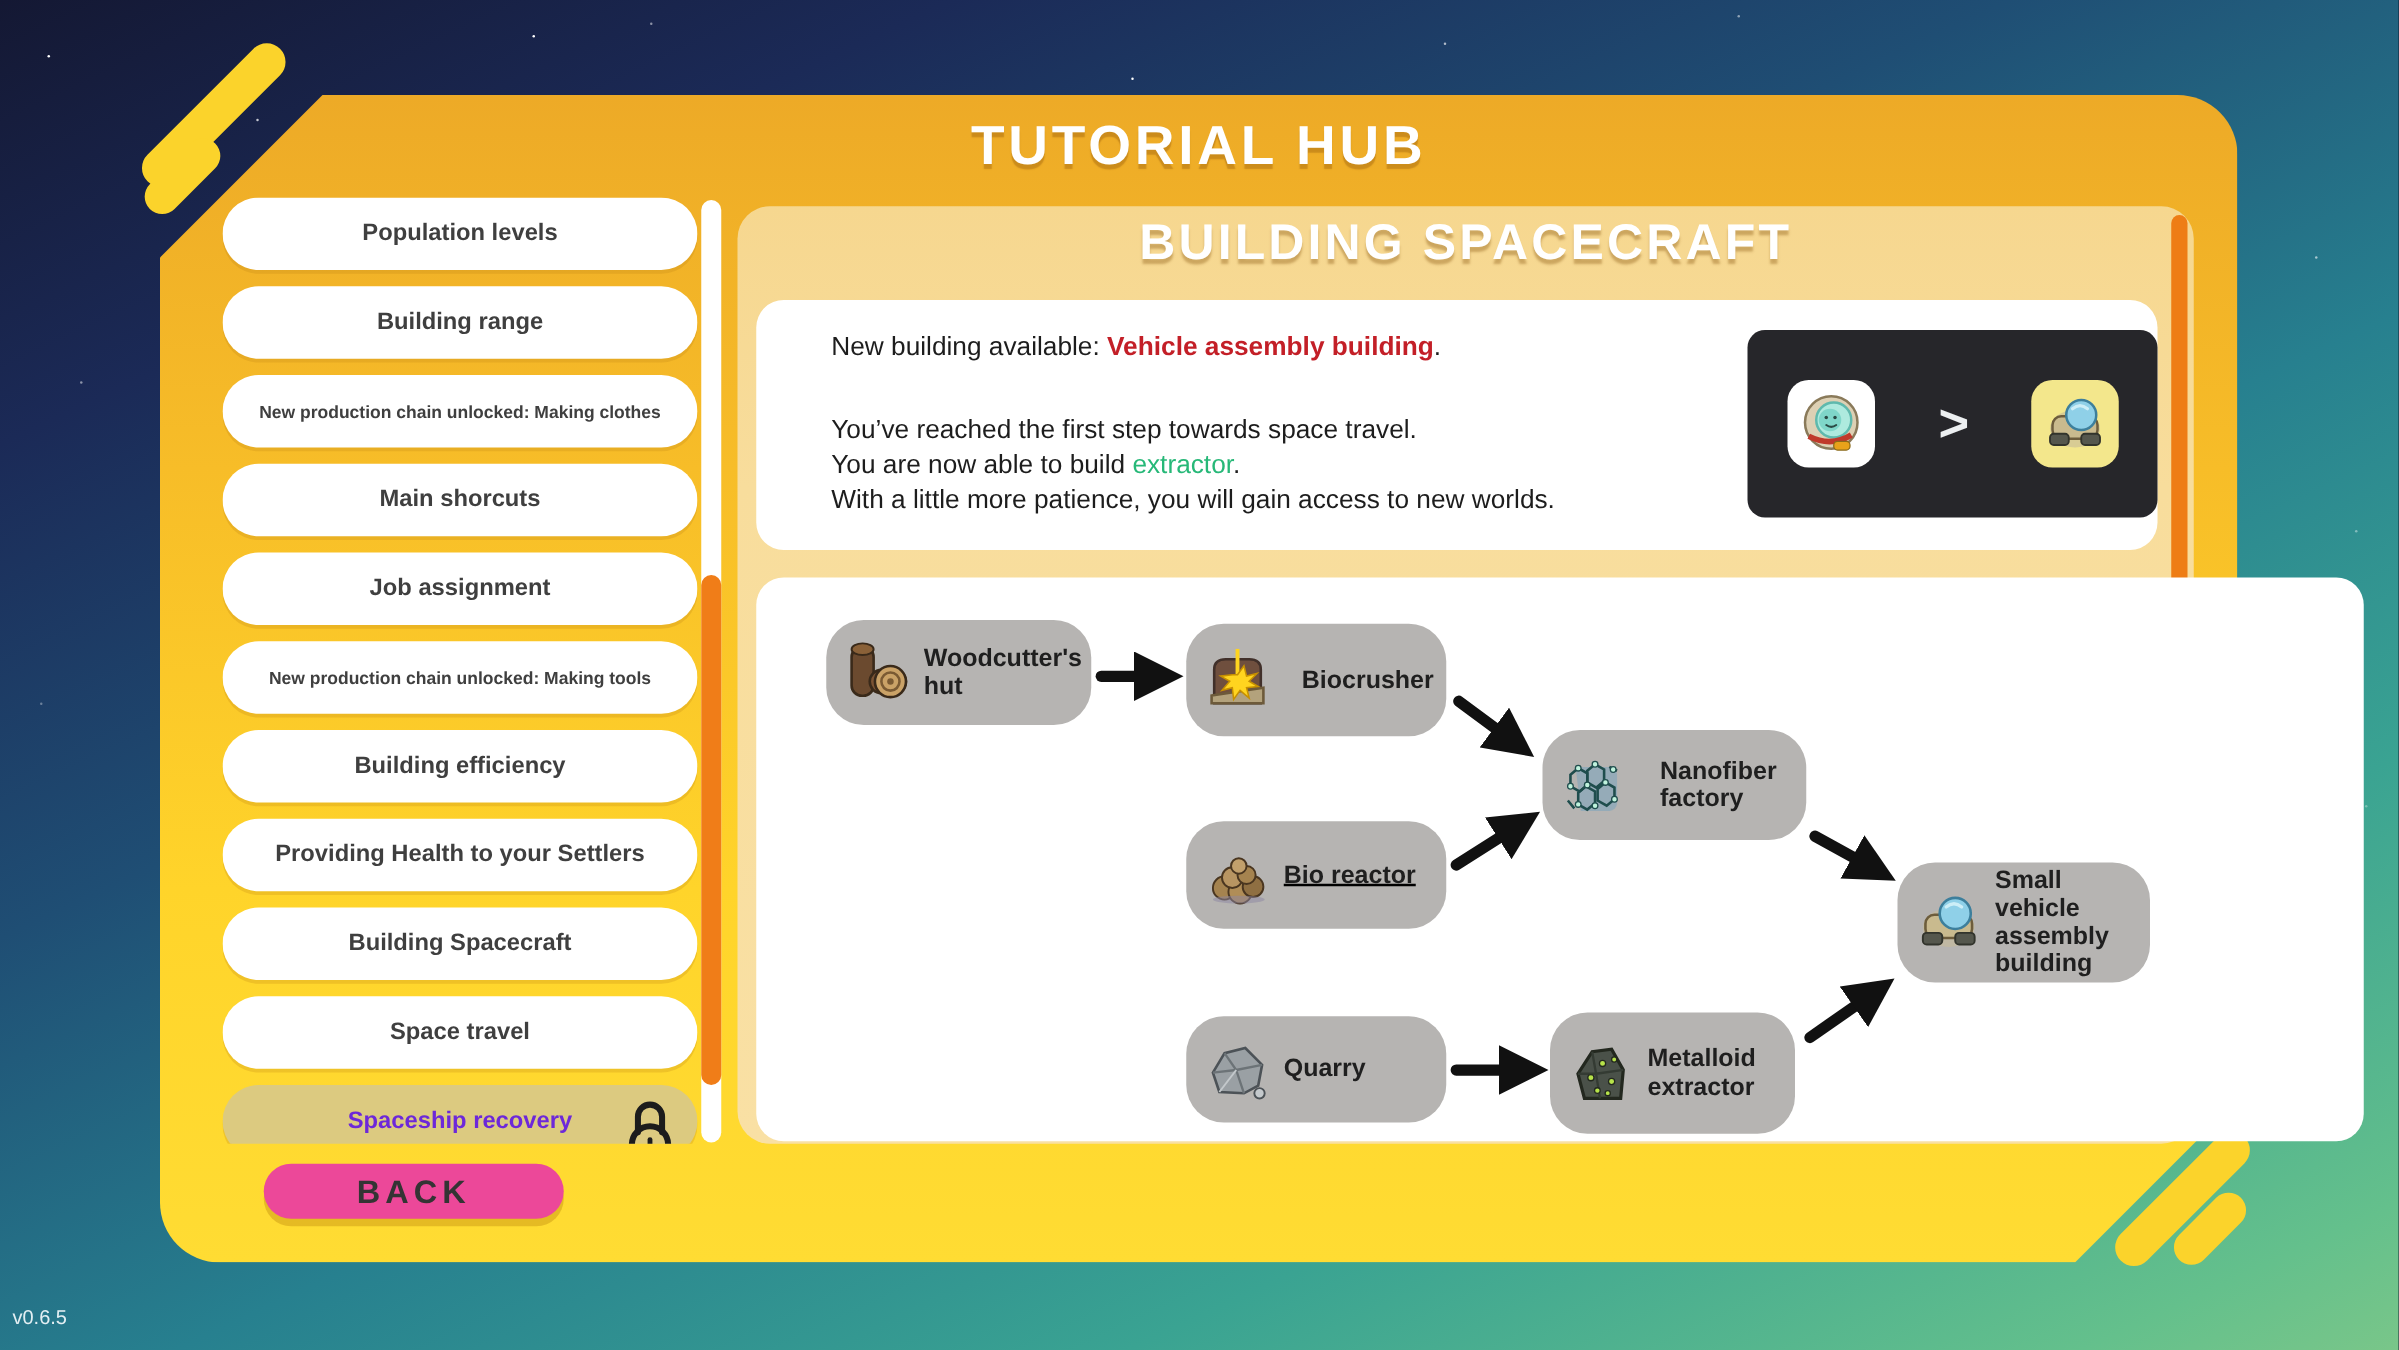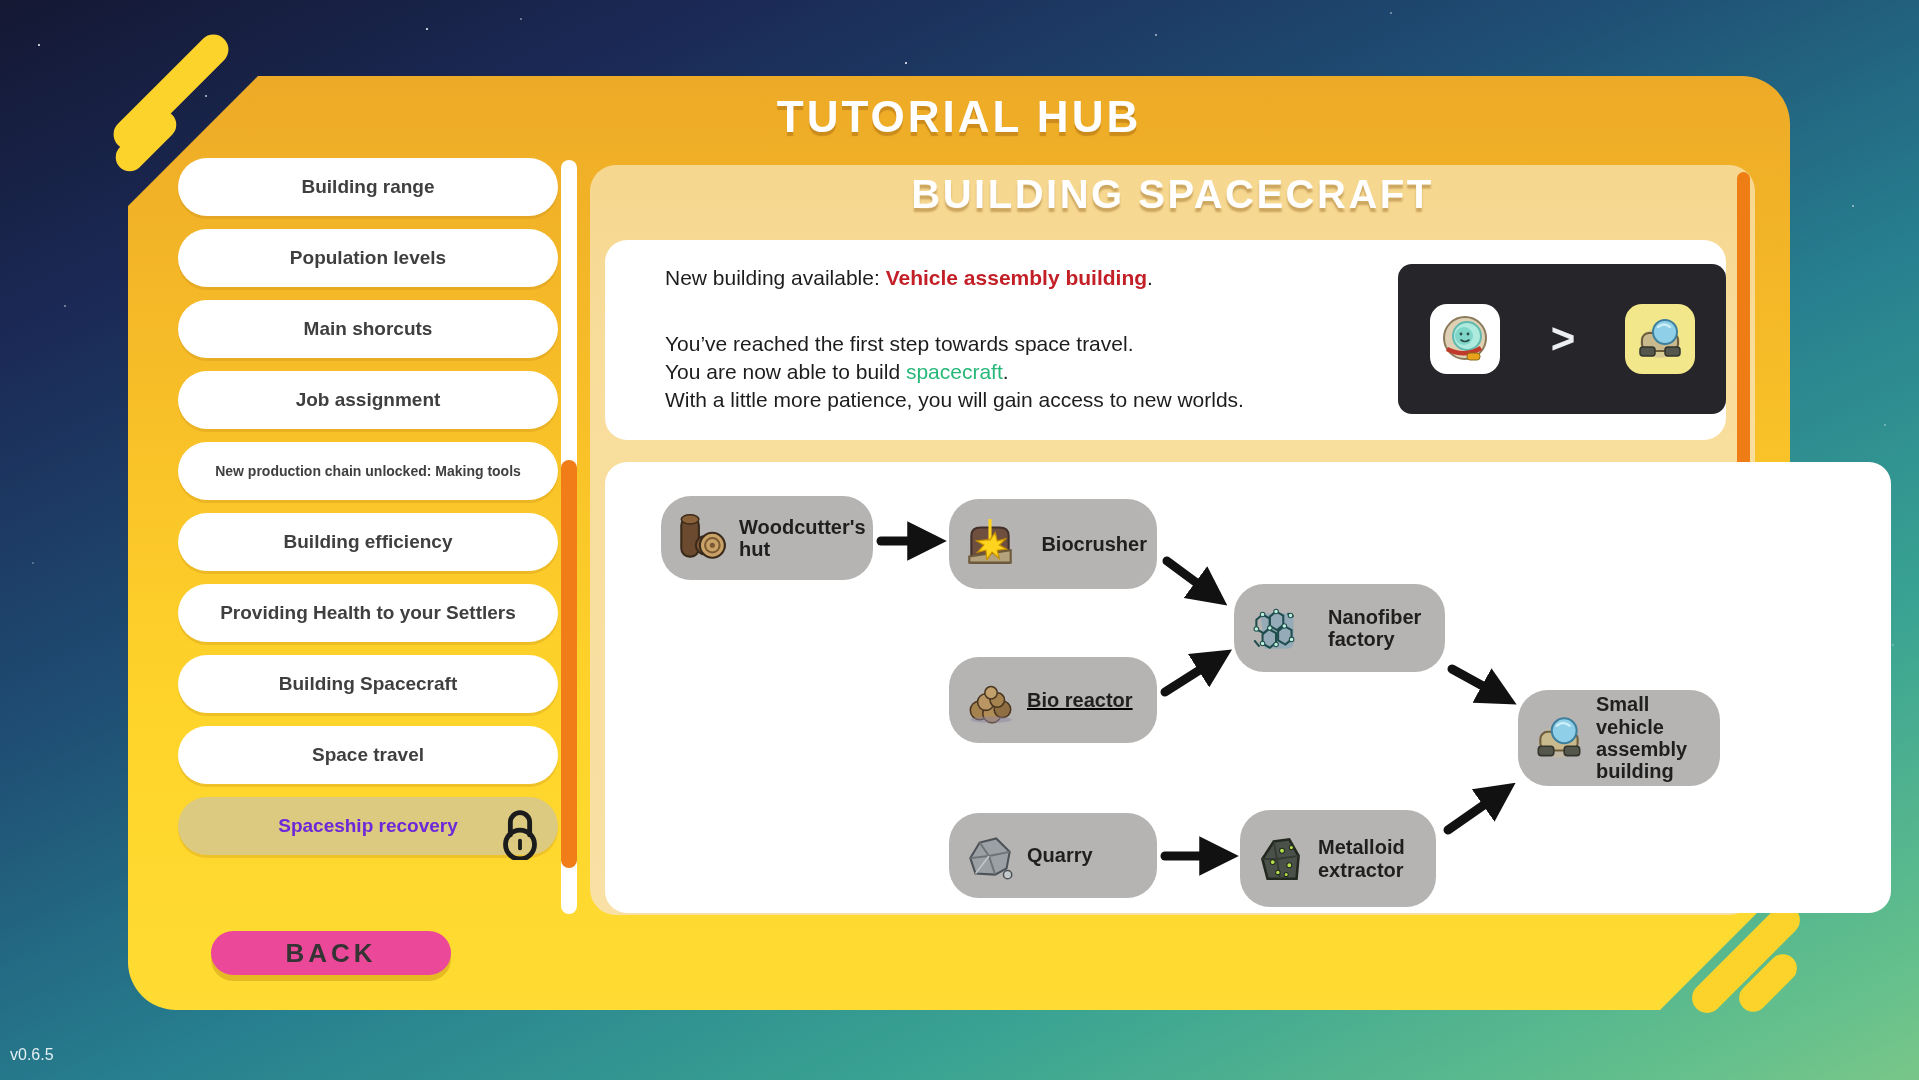--- a/index.html
+++ b/index.html
@@ -98,24 +98,27 @@
   <div class="stripe tl-long"></div>
   <div class="stripe tl-short"></div>
   <div class="stripe br-long"></div>
   <div class="stripe br-short"></div>
 
   <div class="window"></div>
   <div class="title">TUTORIAL HUB</div>
 
   <div class="sidebar">
     <div class="pill">
+        <span>Population levels</span>
+      </div>
+    <div class="pill">
         <span>Building range</span>
       </div>
-    <div class="pill">
-        <span>Population levels</span>
+    <div class="pill small">
+        <span>New production chain unlocked: Making clothes</span>
       </div>
     <div class="pill">
         <span>Main shorcuts</span>
       </div>
     <div class="pill">
         <span>Job assignment</span>
       </div>
     <div class="pill small">
         <span>New production chain unlocked: Making tools</span>
       </div>
@@ -146,21 +149,21 @@
   <div class="content"></div>
   <div class="heading">BUILDING SPACECRAFT</div>
   <div class="main-scroll"></div>
 
   <div class="box box1">
     <div class="announce">
       <span>New building available: </span><span class="hl">Vehicle assembly building</span><span>.</span>
     </div>
     <div class="para">
       <div>You’ve reached the first step towards space travel.</div>
-      <div><span>You are now able to build </span><span class="em">spacecraft</span><span>.</span></div>
+      <div><span>You are now able to build </span><span class="em">extractor</span><span>.</span></div>
       <div>With a little more patience, you will gain access to new worlds.</div>
     </div>
 
     <div class="unlock-box">
       <div class="tile white">
         <svg width="56" height="56" viewBox="0 0 56 56">
           <circle cx="28" cy="27" r="21" fill="#ddd0b4" stroke="#8a7a5a" stroke-width="2"></circle>
           <circle cx="30" cy="25" r="14" fill="#aeeade" stroke="#5fb9ad" stroke-width="2"></circle>
           <circle cx="27" cy="25" r="9" fill="#7fd6c9"></circle>
           <circle cx="24" cy="23" r="1.4" fill="#2a4a45"></circle>

